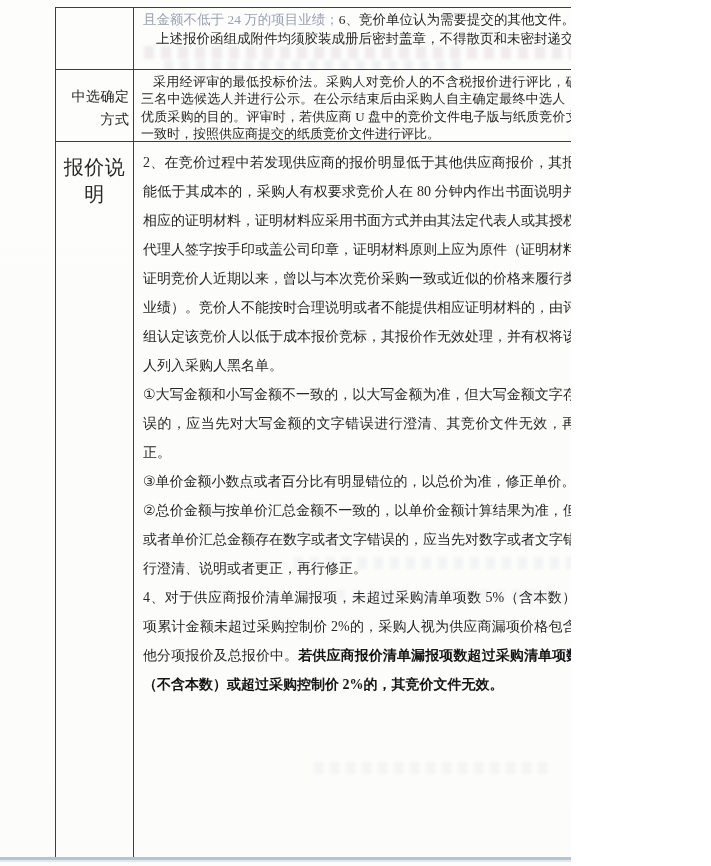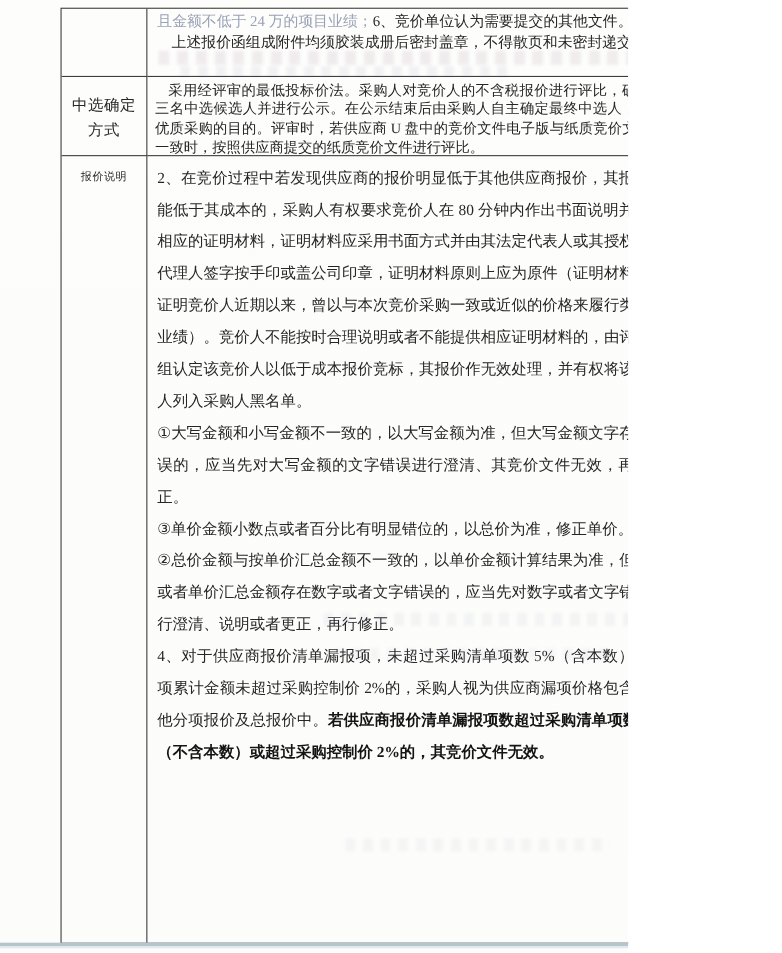--- a/index.html
+++ b/index.html
@@ -31,31 +31,31 @@
   .r1-content{
     padding:2px 6px 0 9px;
     font-size:13.5px;line-height:19px;
   }
   .faded-seg{color:#99a1b6;}
   .r1-line2{padding-left:13px;}
   
   .r2-label-box{
     width:70px;margin:15px auto 0;
     font-size:14px;line-height:23px;
-    word-break:break-all;text-align:center;
+    word-break:break-all;text-align:right;
     letter-spacing:0.5px;
   }
   .r2-content{
     padding:3px 5px 0 7px;
     font-size:13px;line-height:17.4px;
     text-align:justify;
   }
   .r2-content p{margin:0;text-indent:12px;}
   
-  .r3-label{padding-top:12px;text-align:center;font-size:10px;letter-spacing:0.5px;}
+  .r3-label{padding-top:12px;text-align:center;font-size:20px;letter-spacing:0.5px;}
   .r3-content{
     padding:6px 5px 0 9px;
     font-size:14px;line-height:29px;
     text-align:justify;
   }
   .r3-content p{margin:0;}
   .seg-bold{font-weight:700;color:#141414;}
   
   .bleed{
     position:absolute;pointer-events:none;

